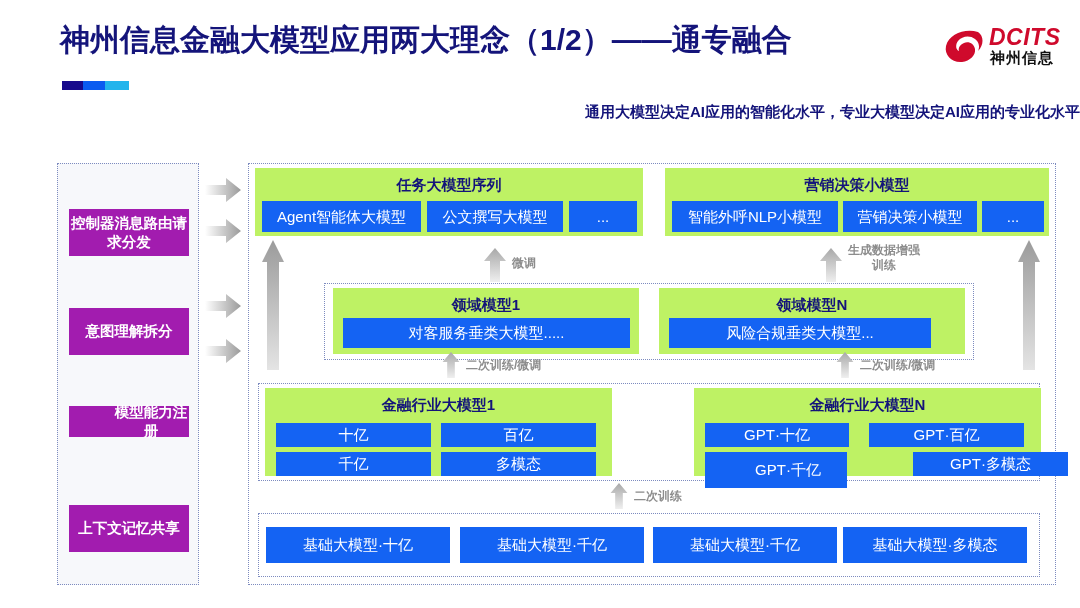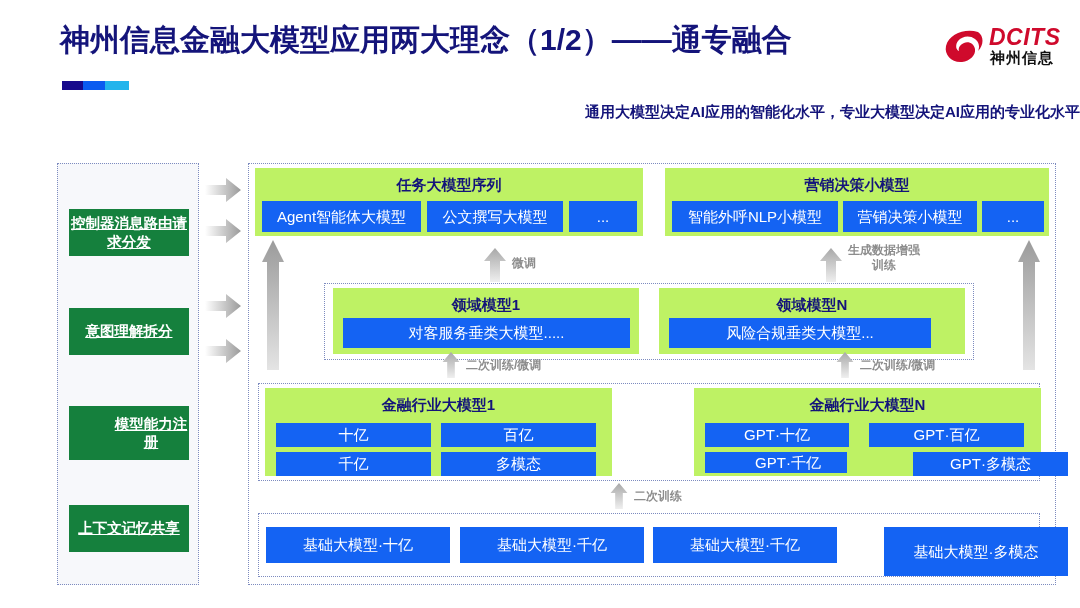--- a/index.html
+++ b/index.html
@@ -48,29 +48,28 @@
     position:absolute; left:57px; top:163px;
     width:142px; height:422px;
     border:1px dotted #7d8bbf; background:#f7f8fb;
   }
   .sidebar-title {
     position:absolute; left:0; right:0; top:11px; text-align:center;
     font-size:15px; font-weight:bold; color:#14147a;
   }
   .sb-btn {
     position:absolute; left:11px; width:120px;
-    background:#15803d; color:#fff;
+    background:#a21caf; color:#fff;
     font-size:14.5px; font-weight:bold;
     display:flex; align-items:center; justify-content:center; text-align:center;
     line-height:1.25;
-    text-decoration:underline;
   }
   .sb1 { top:45px;  height:47px; }
   .sb2 { top:144px; height:47px; }
-  .sb3 { top:242px; height:54px;padding-left:44px; }
+  .sb3 { top:242px; height:31px;padding-left:44px; }
   .sb4 { top:341px; height:47px; }
 
   
   .r-arrow { position:absolute; width:36px; height:24px; }
 
   
   .main-outer {
     position:absolute; left:248px; top:163px; width:808px; height:422px;
     border:1px dotted #7d8bbf;
   }
@@ -227,27 +226,27 @@
   <div class="bbox" style="left:276px; top:423px; width:155px; height:24px;">十亿</div>
   <div class="bbox" style="left:441px; top:423px; width:155px; height:24px;">百亿</div>
   <div class="bbox" style="left:441px; top:452px; width:155px; height:24px;">多模态</div>
   <div class="bbox" style="left:276px; top:452px; width:155px; height:24px;">千亿</div>
 
   <div class="panel" style="left:694px; top:388px; width:347px; height:88px;">
     <div class="panel-title">金融行业大模型N</div>
   </div>
   <div class="bbox" style="left:705px; top:423px; width:144px; height:24px;">GPT·十亿</div>
   <div class="bbox" style="left:869px; top:423px; width:155px; height:24px;">GPT·百亿</div>
-  <div class="bbox" style="left:705px; top:452px; width:142px; height:21px;padding-left:24px;">GPT·千亿</div>
+  <div class="bbox" style="left:705px; top:452px; width:142px; height:36px;padding-left:24px;">GPT·千亿</div>
   <div class="bbox" style="left:913px; top:452px; width:155px; height:24px;">GPT·多模态</div>
 
   <svg class="u-arrow" style="left:608px; top:483px; height:26px;" viewBox="0 0 22 34">
     <path d="M6 34 H16 V13 H22 L11 0 L0 13 H6 Z" fill="url(#ugl)"></path>
   </svg>
   <div class="arrow-label" style="left:634px; top:489px;">二次训练</div>
 
   <div class="dotted" style="left:258px; top:513px; width:782px; height:64px; background:#fff;"></div>
   <div class="bbox" style="left:266px; top:527px; width:184px; height:36px;">基础大模型·十亿</div>
   <div class="bbox" style="left:460px; top:527px; width:184px; height:36px;">基础大模型·千亿</div>
   <div class="bbox" style="left:653px; top:527px; width:184px; height:36px;">基础大模型·千亿</div>
-  <div class="bbox" style="left:884px; top:527px; width:184px; height:49px;">基础大模型·多模态</div>
+  <div class="bbox" style="left:843px; top:527px; width:184px; height:36px;">基础大模型·多模态</div>
 
 </div>
 
 </body></html>

